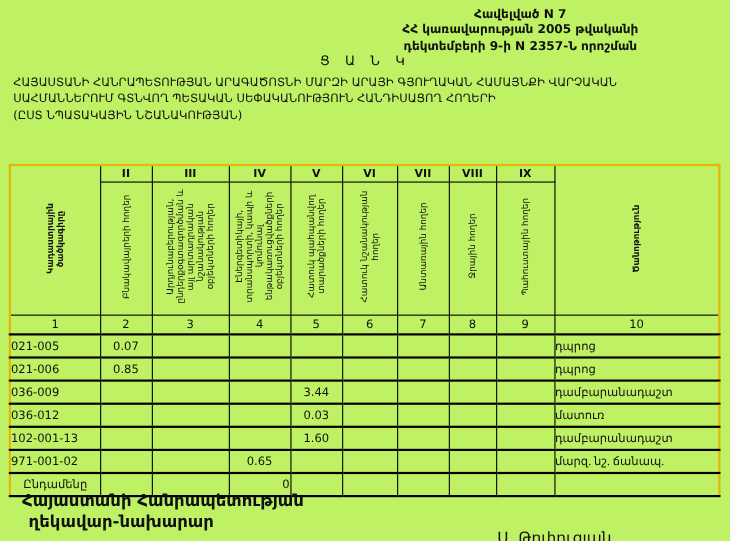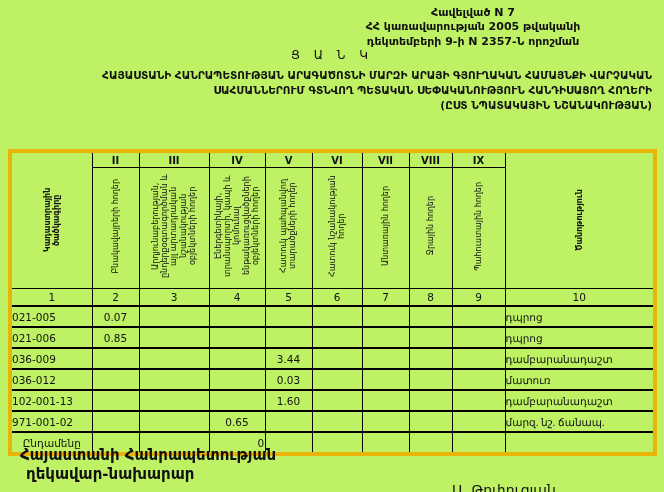--- a/index.html
+++ b/index.html
@@ -3,25 +3,25 @@
 <meta charset="utf-8">
 <style>
   html,body{margin:0;padding:0;background:#ffffff;}
   body{width:664px;height:492px;font-family:"DejaVu Sans",sans-serif;color:#111;}
   .page{position:relative;width:664px;height:492px;background:#bef264;overflow:hidden;}
 
   .attachment{position:absolute;top:6px;right:26px;width:330px;text-align:center;
     font-size:11px;font-weight:bold;line-height:1.3;}
   .doc-title{position:absolute;top:48px;left:0;width:664px;text-align:center;
     font-size:12px;font-weight:normal;letter-spacing:5px;}
-  .doc-subtitle{position:absolute;top:68px;left:12px;width:640px;text-align:right;
-    font-size:10.5px;font-weight:bold;line-height:1.45;}
+  .doc-subtitle{position:absolute;top:68px;left:12px;width:640px;text-align:left;
+    font-size:10.5px;font-weight:normal;line-height:1.45;}
 
   table.main{position:absolute;left:8px;top:149px;border-collapse:collapse;
-    table-layout:fixed;width:645px;border:4px solid #eab308;}
+    table-layout:fixed;width:645px;border:2px solid #eab308;}
   table.main td,table.main th{border:1px solid #000;padding:0;font-weight:normal;
     overflow:hidden;}
   tr.roman th{height:14px;font-size:10px;text-align:center;font-weight:bold;}
   tr.cats th{height:120px;vertical-align:middle;text-align:center;}
   .vert{display:inline-block;writing-mode:vertical-rl;transform:rotate(180deg);
     font-size:8px;line-height:1.15;max-height:116px;white-space:normal;text-align:center;}
   th.side{vertical-align:middle;text-align:center;}
   tr.nums td{height:16px;font-size:10.5px;text-align:center;border-bottom:2px solid #000;}
   tr.data td{height:19px;font-size:10.5px;border-bottom:2px solid #000;}
   td.code{text-align:left;padding-left:4px;}

